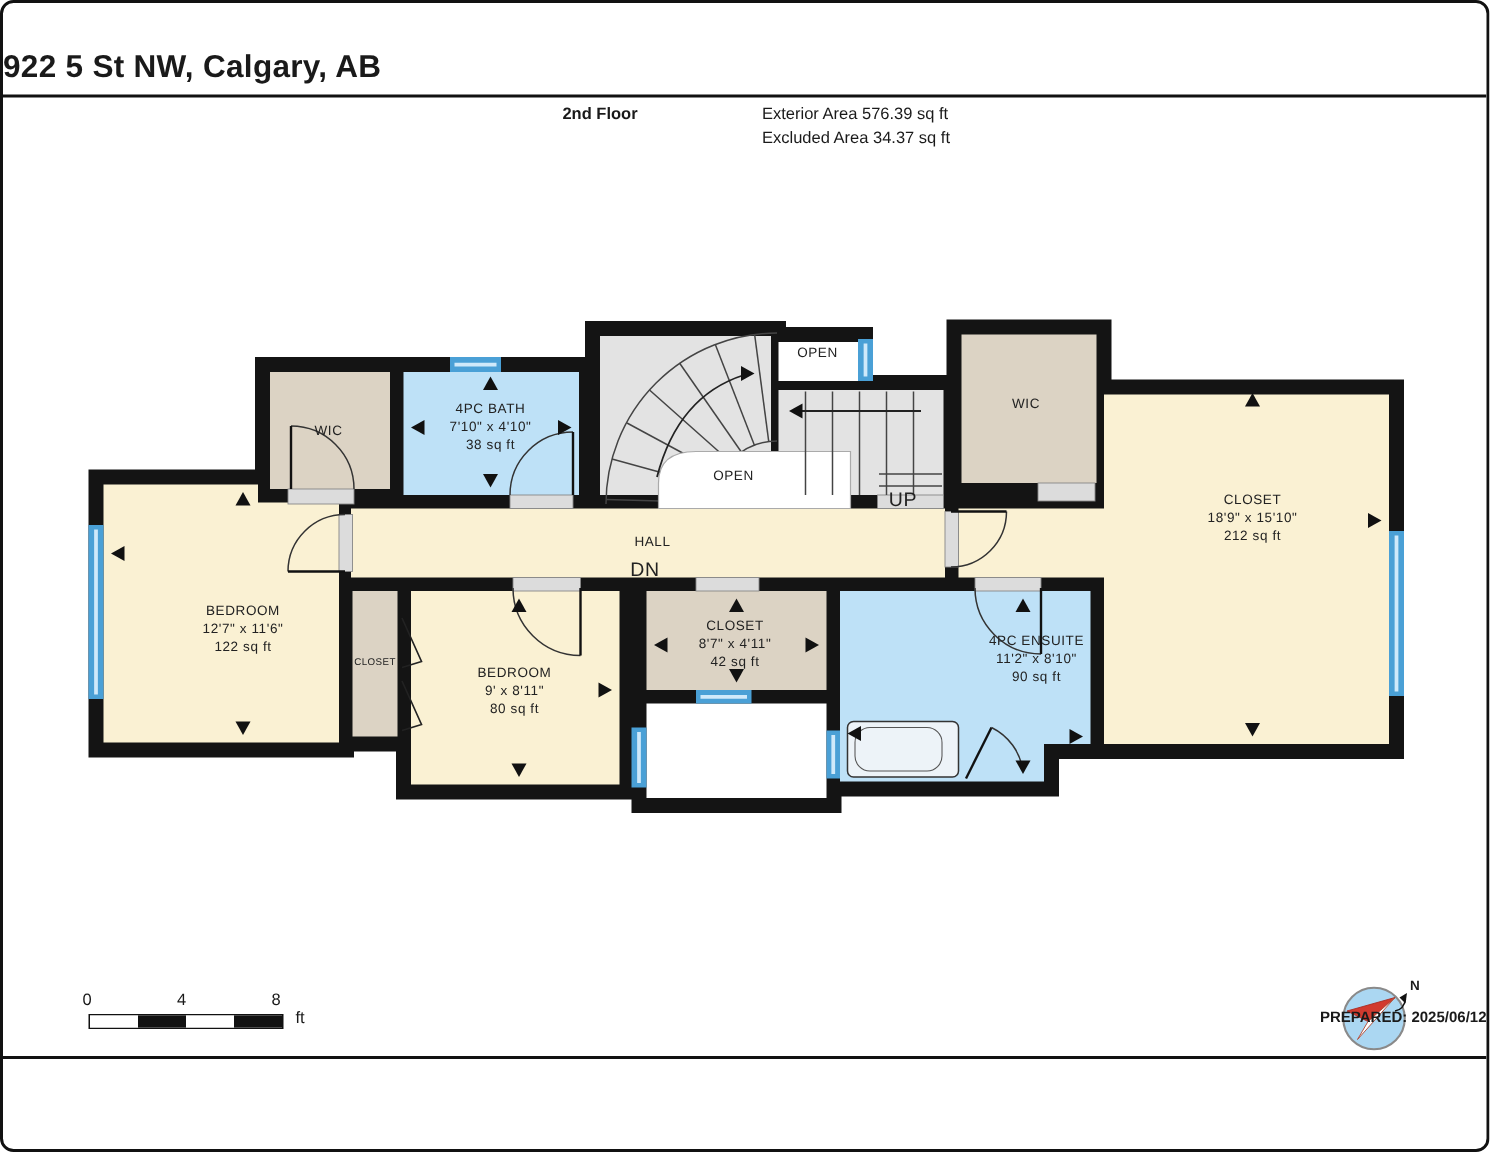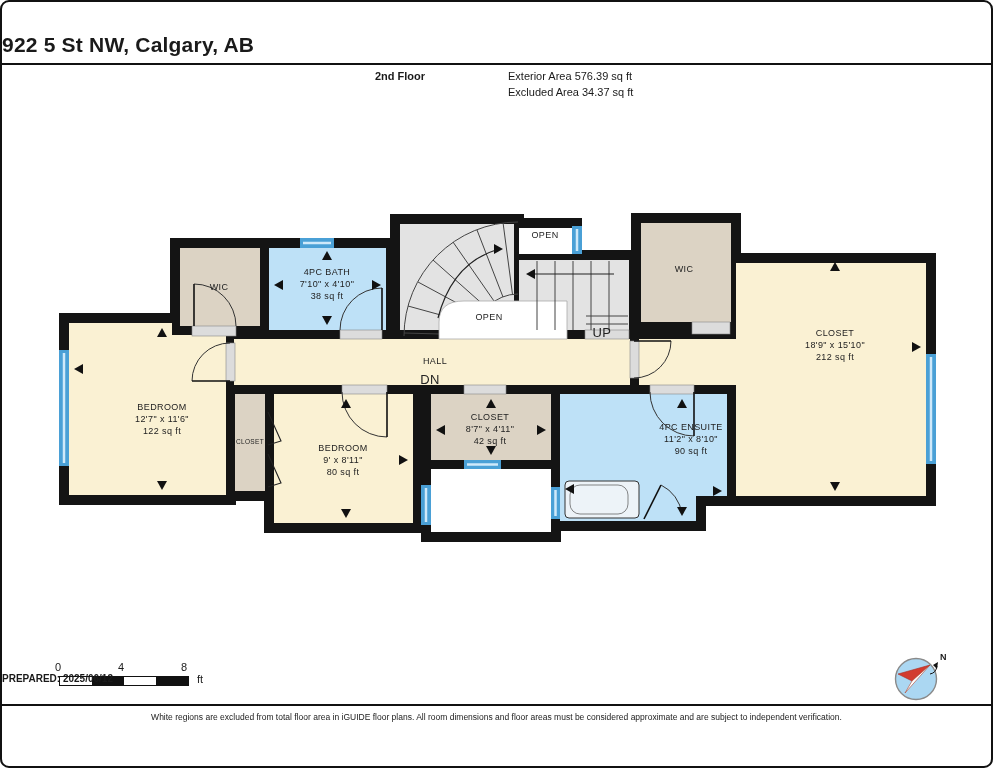--- a/index.html
+++ b/index.html
@@ -20,21 +20,21 @@
   .rlabel .ln{display:block;}
   .tiny{font-size:6.5px;letter-spacing:.3px;}
   .small{font-size:13px;}
   
   .scale{left:57px;top:659px;width:170px;height:32px;z-index:2;}
   .scale .num{position:absolute;top:0;font-size:11px;}
   .scale .bar{position:absolute;left:0;top:15px;width:128px;height:8px;border:1.5px solid #111;display:flex;}
   .scale .seg{height:100%;width:32px;}
   .seg.w{background:#fff;} .seg.b{background:#111;}
   .scale .unit{position:absolute;left:138px;top:12px;font-size:11px;}
-  .prepared{left:0;right:0;top:671px;text-align:left;font-size:10px;font-weight:bold;z-index:2;}
+  .prepared{left:0;right:0;top:671px;text-align:right;font-size:10px;font-weight:bold;z-index:2;}
   .disclaimer{left:0;right:0;top:710px;text-align:center;font-size:8.5px;color:#222;z-index:2;}
   .nlabel{z-index:2;font-size:9px;font-weight:bold;}
 </style>
 </head>
 <body>
 
 <div class="page">
 
   <div class="abs title">922 5 St NW, Calgary, AB</div>
   <div class="abs rule" style="top:61px;"></div>
@@ -260,15 +260,14 @@
       <div class="seg w"></div>
         <div class="seg b"></div>
     </div>
     <span class="unit">ft</span>
   </div>
 
   <div class="abs prepared">PREPARED: 2025/06/12</div>
   <div class="abs nlabel" style="left:938px;top:650px;">N</div>
 
   <div class="abs rule" style="top:702px;"></div>
-  <div class="abs disclaimer">White regions are excluded from total floor area in iGUIDE floor plans. All room dimensions and floor areas must be considered approximate and are subject to independent verification.</div>
 
 </div>
 
 </body></html>

